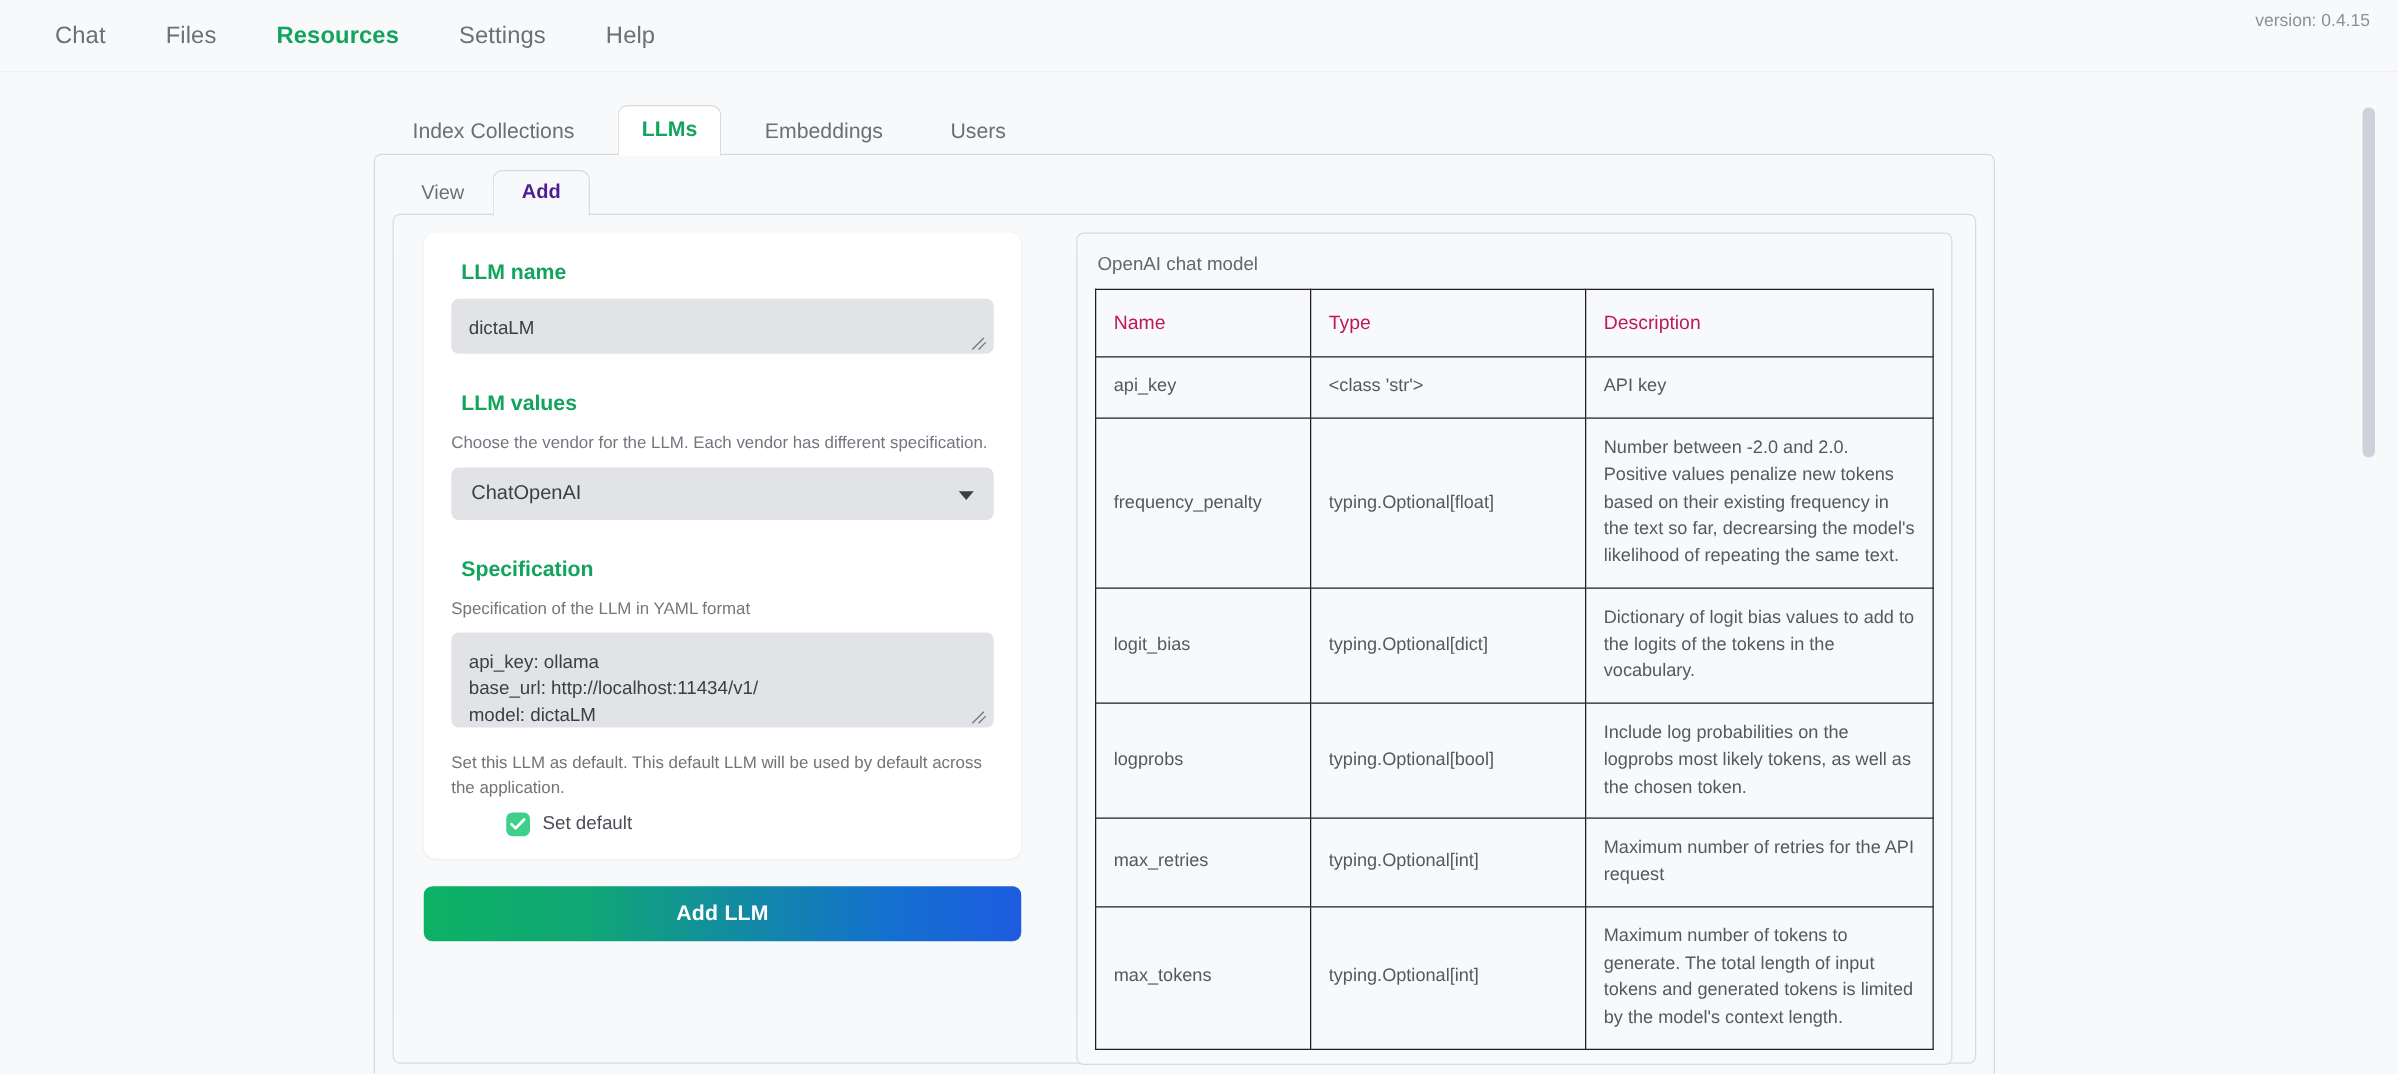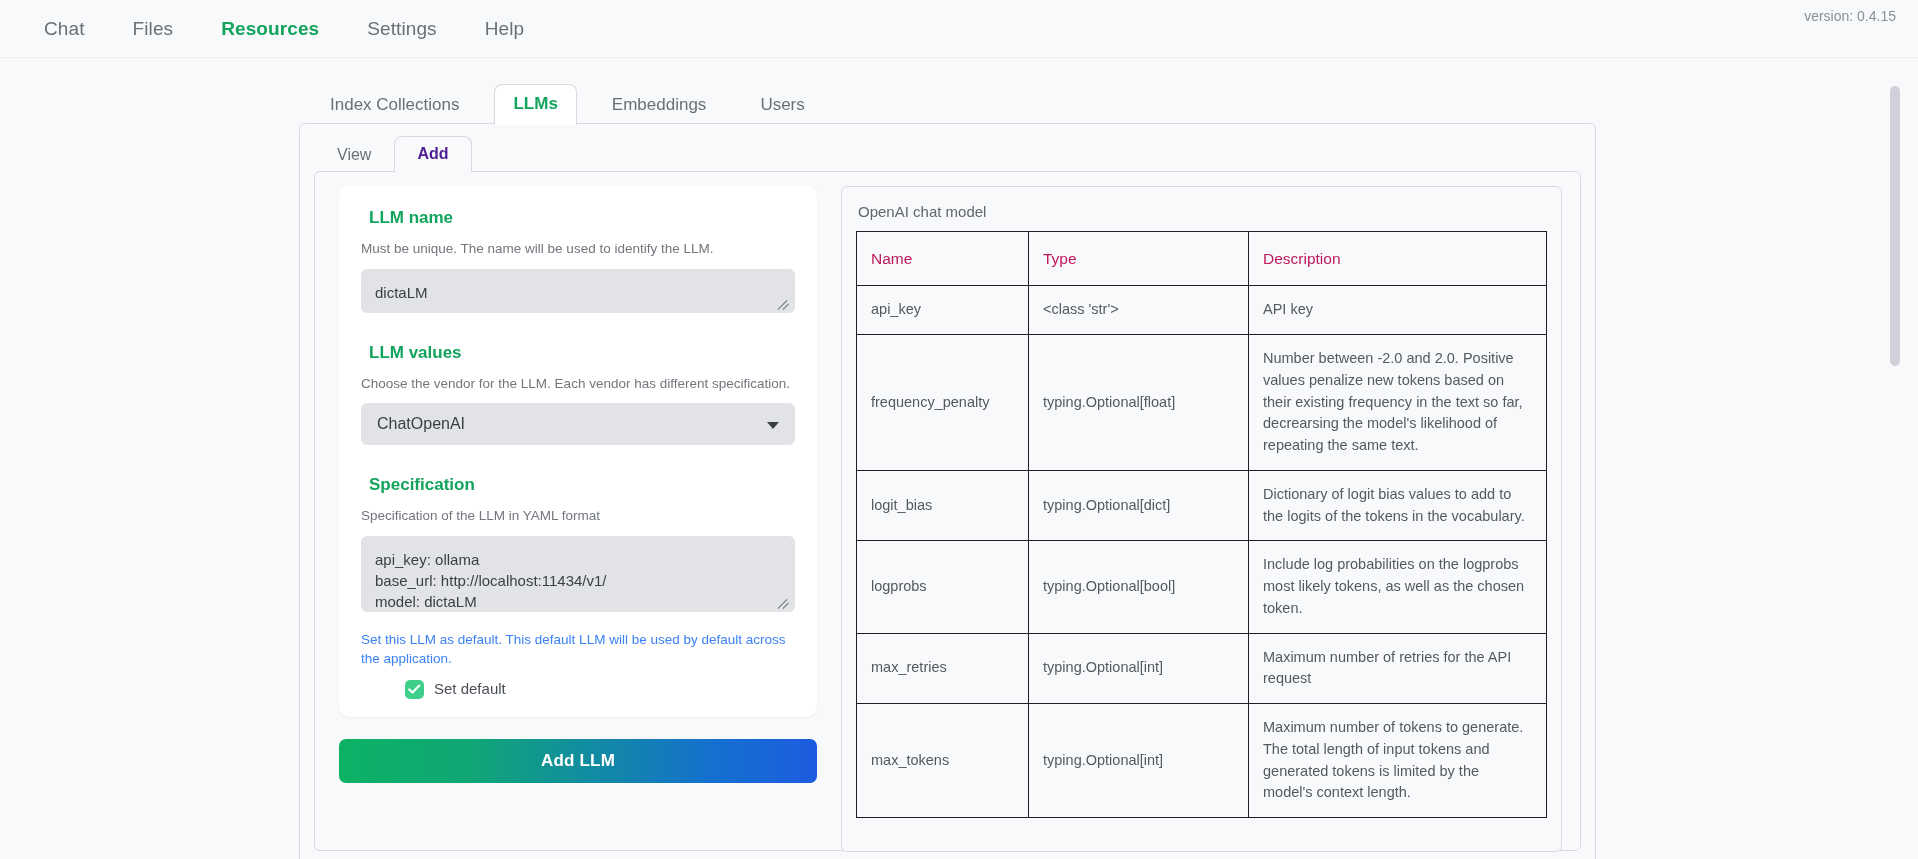--- a/index.html
+++ b/index.html
@@ -123,20 +123,21 @@
   }
   .tabbody2 {
     border: 1px solid #d9dade;
     border-radius: 6px;
     margin: -1px 14px 0 14px;
     background: #f8f9fb;
     height: 680px;
     display: flex;
     padding: 14px 0 0 0;
     position: relative;
+    gap: 20px;
   }
 
   
   .form-col {
     width: 520px;
     padding: 0 18px 0 24px;
     flex: none;
   }
   .form-card {
     background: #ffffff;
@@ -205,21 +206,21 @@
     position: absolute;
     right: 16px; top: 50%;
     margin-top: -2px;
     width: 0; height: 0;
     border-left: 6px solid transparent;
     border-right: 6px solid transparent;
     border-top: 7px solid #3b3f45;
   }
 
   .default-help {
-    color: #3b82f6;
+    color: #737373;
     font-size: 13.5px;
     line-height: 1.45;
     margin: 18px 0 11px 0;
   }
   .check-row {
     display: flex;
     align-items: flex-start;
     gap: 10px;
     cursor: pointer;
     padding-left: 44px;
@@ -343,21 +344,20 @@
           <div class="tab2">View</div>
           <div class="tab2 active">Add</div>
         </div>
 
       <div class="tabbody2">
 
         <div class="form-col">
           <div class="form-card">
 
             <div class="field-label">LLM name</div>
-            <div class="field-help">Must be unique. The name will be used to identify the LLM.</div>
             <div class="ta-wrap">
               <textarea class="ta" rows="1" style="height: 44px;" placeholder="">dictaLM</textarea>
               <span class="resize-handle">
                   <i></i>
                   <i></i>
                 </span>
             </div>
 
             <div class="field-label gap">LLM values</div>
             <div class="field-help">Choose the vendor for the LLM. Each vendor has different specification.</div>

